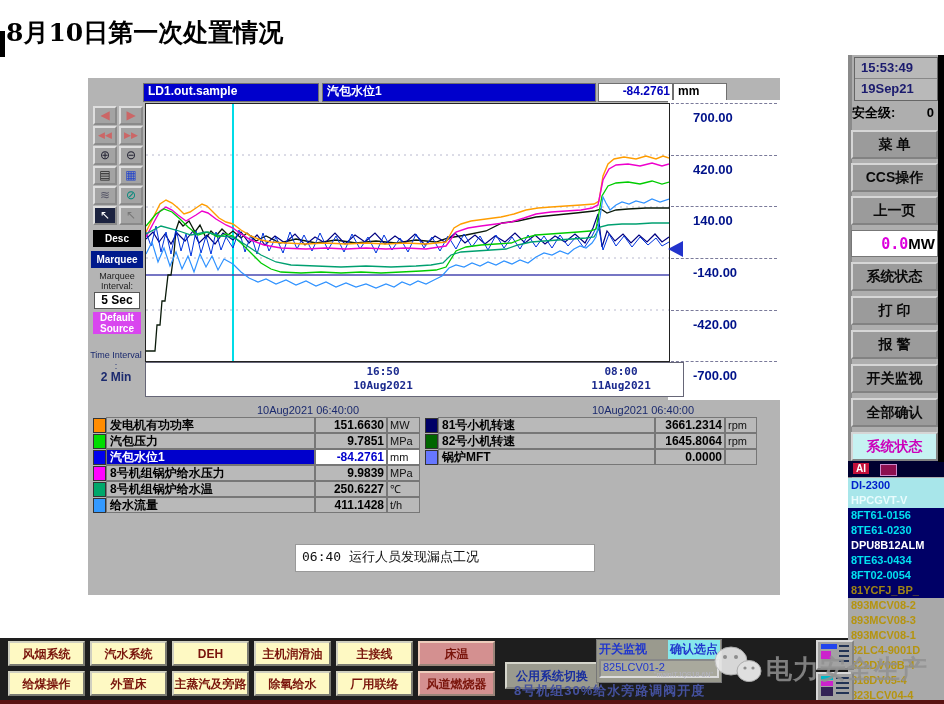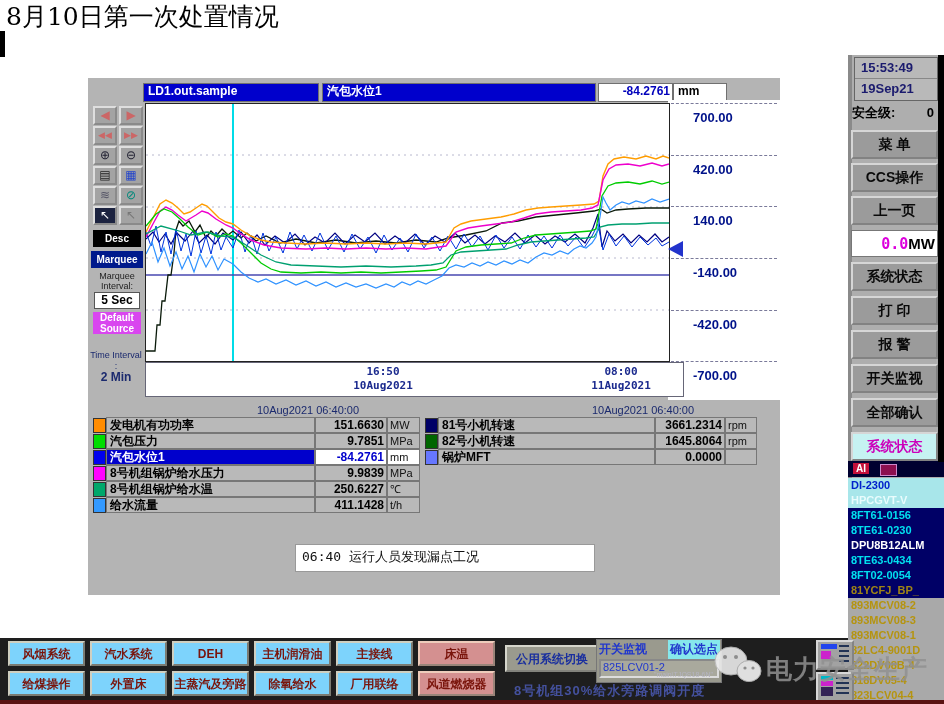--- a/index.html
+++ b/index.html
@@ -1,20 +1,20 @@
 <!DOCTYPE html>
 <html><head>
 <meta charset="utf-8">
 <style>
   html,body{margin:0;padding:0;}
   body{width:944px;height:704px;position:relative;background:#ffffff;overflow:hidden;
        font-family:"Liberation Sans", sans-serif;}
   .abs{position:absolute;}
   
-  #page-title{left:6px;top:0;font-family:"DejaVu Serif", serif;font-size:25px;font-weight:400;color:#000;}
+  #page-title{left:6px;top:16px;font-family:"DejaVu Serif", serif;font-size:25px;font-weight:700;color:#000;}
   #left-mark{left:0;top:31px;width:5px;height:26px;background:#000;}
   
   #trend-window{left:88px;top:78px;width:692px;height:517px;background:#b4b4b4;}
   .hdrbox{top:5px;height:17px;border:1px solid #707070;font-size:12px;font-weight:bold;line-height:15px;}
   .hdr-blue{background:#0000cc;color:#fff;padding-left:4px;}
   .hdr-white{background:#fff;color:#000;}
   #label-area{left:580px;top:22px;width:112px;height:300px;background:#fff;}
   .ylab{left:583px;width:106px;height:50px;border-top:1px dashed #7a7a9a;color:#00128a;
         font-size:13px;font-weight:bold;padding:6px 0 0 22px;box-sizing:border-box;}
   #plot{left:57px;top:25px;width:523px;height:257px;background:#fff;border:1px solid #222;}
@@ -69,24 +69,24 @@
   #ai-row{left:848px;top:461px;width:96px;height:16px;background:#000030;}
   #ai-badge{position:absolute;left:5px;top:2px;background:#c3103a;color:#fff;font-size:10px;font-weight:bold;padding:0 3px;}
   #ai-badge2{position:absolute;left:32px;top:3px;width:15px;height:10px;background:#8c1050;border:1px solid #c8c;}
   #alarm-list{left:848px;top:478px;width:96px;height:226px;}
   .al{height:15px;font-size:11px;font-weight:bold;padding-left:3px;line-height:15px;white-space:nowrap;overflow:hidden;}
   .al.cy{background:#a8e6ea;}  .al.nv{background:#000066;}  .al.gr{background:#a9a9a9;}
   .t-blue{color:#0022cc;} .t-pale{color:#e9fcfd;} .t-cyan{color:#00e0f0;}
   .t-white{color:#ffffff;} .t-olive{color:#a08414;} .t-gold{color:#b59410;}
   
   #bottom-bar{left:0;top:638px;width:848px;height:66px;background:#1e1e1e;}
-  .nav{width:77px;height:25px;background:#7dd3fc;border:2px outset #cfcfc0;color:#7a150c;
+  .nav{width:77px;height:25px;background:#fef9c3;border:2px outset #cfcfc0;color:#7a150c;
        font-size:12px;font-weight:bold;text-align:center;line-height:22px;box-sizing:border-box;white-space:nowrap;overflow:hidden;}
   .nav.warm{background:#d49090;border-color:#eeccbb;}
-  #common-btn{left:505px;top:7px;width:94px;height:27px;background:#9a9a8e;border:2px outset #d6d6cc;
+  #common-btn{left:505px;top:24px;width:94px;height:27px;background:#9a9a8e;border:2px outset #d6d6cc;
               color:#1a2f9e;font-size:12px;font-weight:bold;text-align:center;line-height:24px;box-sizing:border-box;}
   #point-panel{left:596px;top:1px;width:124px;height:42px;background:#9a9a8e;border:1px solid #777;}
   #clear-point{position:absolute;left:2px;top:1px;color:#2238cc;font-size:12px;font-weight:bold;}
   #confirm-point{position:absolute;right:1px;top:0px;background:#86e8ec;color:#2238cc;font-size:12px;font-weight:bold;padding:1px 2px;}
   #point-id{position:absolute;left:2px;top:19px;width:114px;height:15px;background:#a9a99d;border:2px inset #ddd;
             color:#2238cc;font-size:11px;line-height:13px;padding-left:2px;}
   #point-desc{left:514px;top:44px;color:#44519e;font-size:13px;font-weight:bold;letter-spacing:1px;}
   #win-path{left:654px;top:33px;color:#b4b4c2;font-size:7px;}
   .mini-icon{left:816px;width:38px;height:30px;background:#a2a2a2;border:2px outset #d8d8d8;box-sizing:border-box;}
   #bottom-red{left:0;top:700px;width:944px;height:4px;background:#5a1212;}

